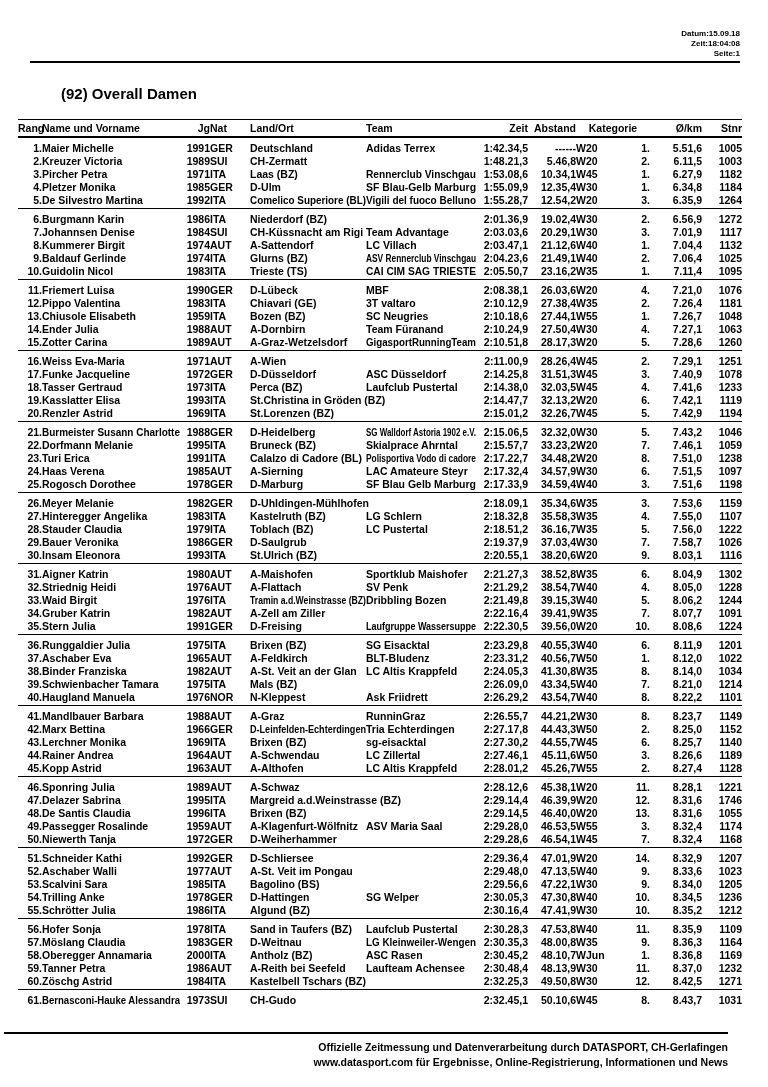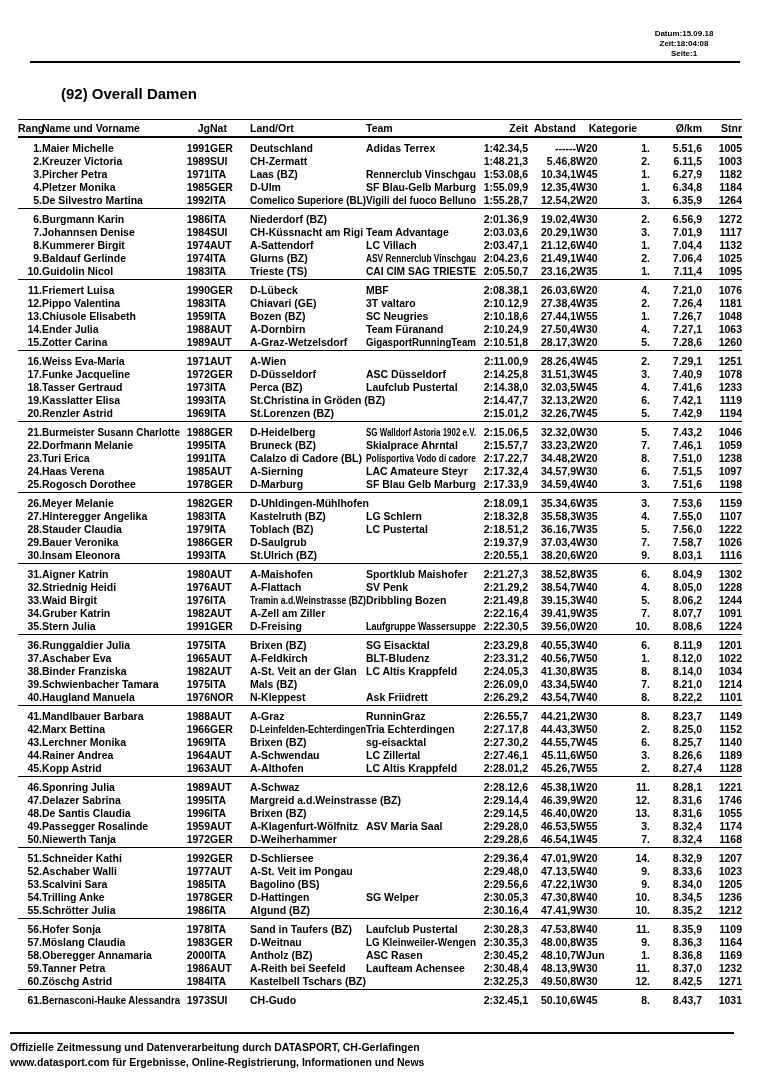--- a/index.html
+++ b/index.html
@@ -13,21 +13,21 @@
     overflow: hidden;
   }
   .report-title {
     position: absolute; left: 30px; top: 36px;
     font-size: 18px; letter-spacing: -0.2px; white-space: nowrap;
   }
   .meta-block {
     position: absolute; right: 28px; top: 29px; width: 112px;
     font-size: 8px; line-height: 10px;
   }
-  .meta-line { display: flex; justify-content: center; }
+  .meta-line { display: flex; justify-content: flex-end; }
   .header-rule {
     position: absolute; left: 30px; right: 28px; top: 61px;
     height: 2px; background: #000;
   }
   .section-title {
     position: absolute; left: 17px; top: 85px;
     font-size: 15px; white-space: nowrap; margin-left: 44px;
   }
   table.results {
     position: absolute; left: 18px; top: 119px;
@@ -54,21 +54,21 @@
   .c-name { padding-left: 6px; }
   .c-nat  { padding-left: 8px; }
   .c-land { padding-left: 2px; }
   .c-team { padding-left: 2px; }
   .c-zeit { padding-right: 4px; }
   .c-kat  { padding-left: 10px; }
   .c-kat_rang { padding-right: 10px; }
   .c-pace { padding-right: 6px; }
   .c-stnr { padding-right: 12px; }
   .footer {
-    position: absolute; left: 10px; top: 1032px; width: 724px;
+    position: absolute; left: 4px; top: 1032px; width: 724px; text-align: right;
   }
   .footer-rule { height: 2px; background: #000; margin-bottom: 6px; }
   .footer-line { font-size: 10.5px; line-height: 15px; }
 </style>
 </head>
 <body>
 
 <div class="page">
 
 

